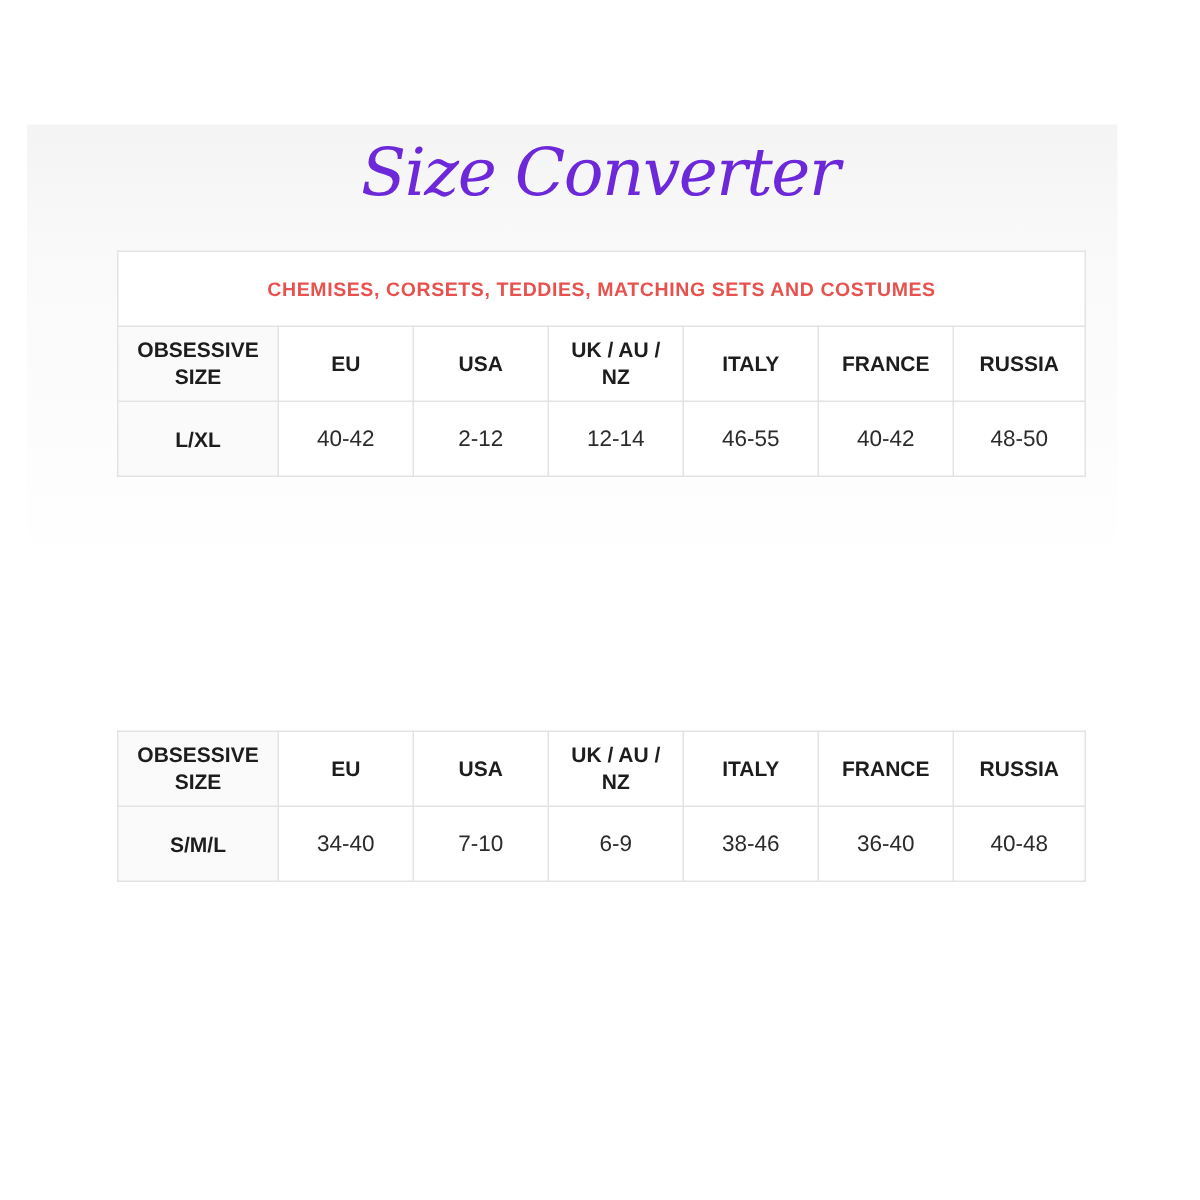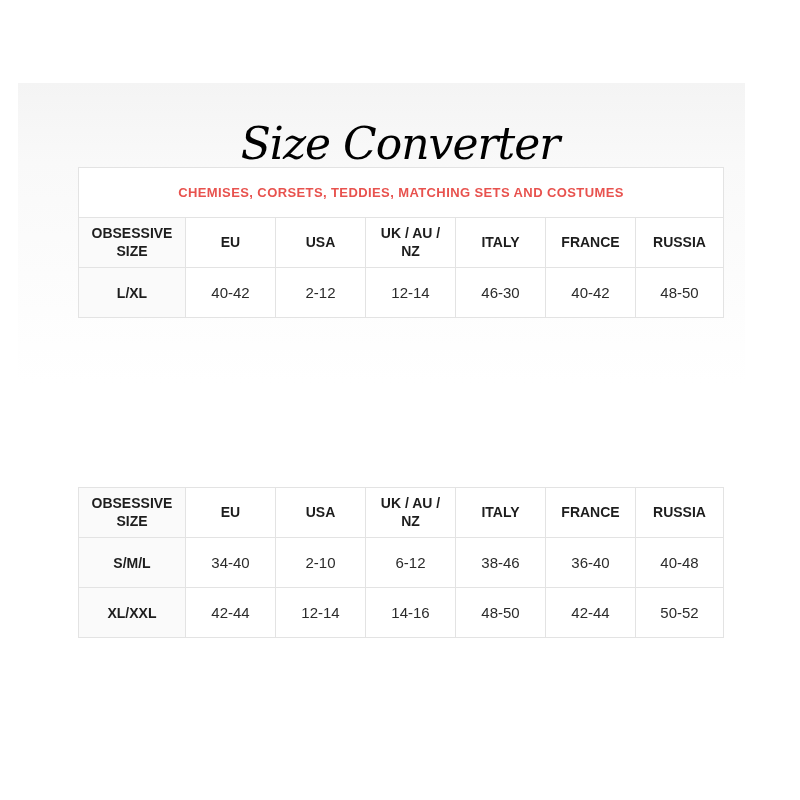--- a/index.html
+++ b/index.html
@@ -27,23 +27,22 @@
     position: absolute;
     left: 0;
     top: 92px;
     width: 800px;
     text-align: center;
     font-family: "DejaVu Serif", serif;
     font-style: italic;
     font-weight: normal;
     font-size: 44px;
     letter-spacing: -1px;
-    color: #000000;
+    color: #6d28d9;
     line-height: 1.1;
-    margin-top: 28px;
   }
   .size-table {
     position: absolute;
     left: 78px;
     width: 645px;
     border-collapse: collapse;
     table-layout: fixed;
     background: #ffffff;
     padding-left: 36px;
   }
@@ -117,21 +116,21 @@
         <th class="col-header">UK / AU / NZ</th>
         <th class="col-header">ITALY</th>
         <th class="col-header">FRANCE</th>
         <th class="col-header">RUSSIA</th>
       </tr>
       <tr>
         <td class="row-header">L/XL</td>
         <td class="data-cell">40-42</td>
         <td class="data-cell">2-12</td>
         <td class="data-cell">12-14</td>
-        <td class="data-cell">46-30</td>
+        <td class="data-cell">46-55</td>
         <td class="data-cell">40-42</td>
         <td class="data-cell">48-50</td>
       </tr>
     </tbody>
   </table>
 
   <table class="size-table t2">
     <colgroup>
       <col style="width:107px">
         <col style="width:90px">
@@ -147,31 +146,22 @@
         <th class="col-header">EU</th>
         <th class="col-header">USA</th>
         <th class="col-header">UK / AU / NZ</th>
         <th class="col-header">ITALY</th>
         <th class="col-header">FRANCE</th>
         <th class="col-header">RUSSIA</th>
       </tr>
       <tr>
         <td class="row-header">S/M/L</td>
         <td class="data-cell">34-40</td>
-        <td class="data-cell">2-10</td>
-        <td class="data-cell">6-12</td>
+        <td class="data-cell">7-10</td>
+        <td class="data-cell">6-9</td>
         <td class="data-cell">38-46</td>
         <td class="data-cell">36-40</td>
         <td class="data-cell">40-48</td>
-      </tr>
-      <tr>
-        <td class="row-header">XL/XXL</td>
-        <td class="data-cell">42-44</td>
-        <td class="data-cell">12-14</td>
-        <td class="data-cell">14-16</td>
-        <td class="data-cell">48-50</td>
-        <td class="data-cell">42-44</td>
-        <td class="data-cell">50-52</td>
       </tr>
     </tbody>
   </table>
 
 </div>
 
 </body></html>

